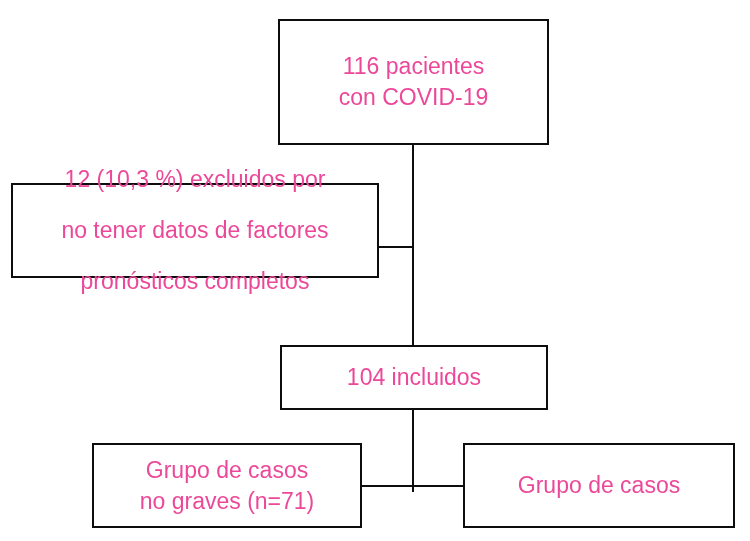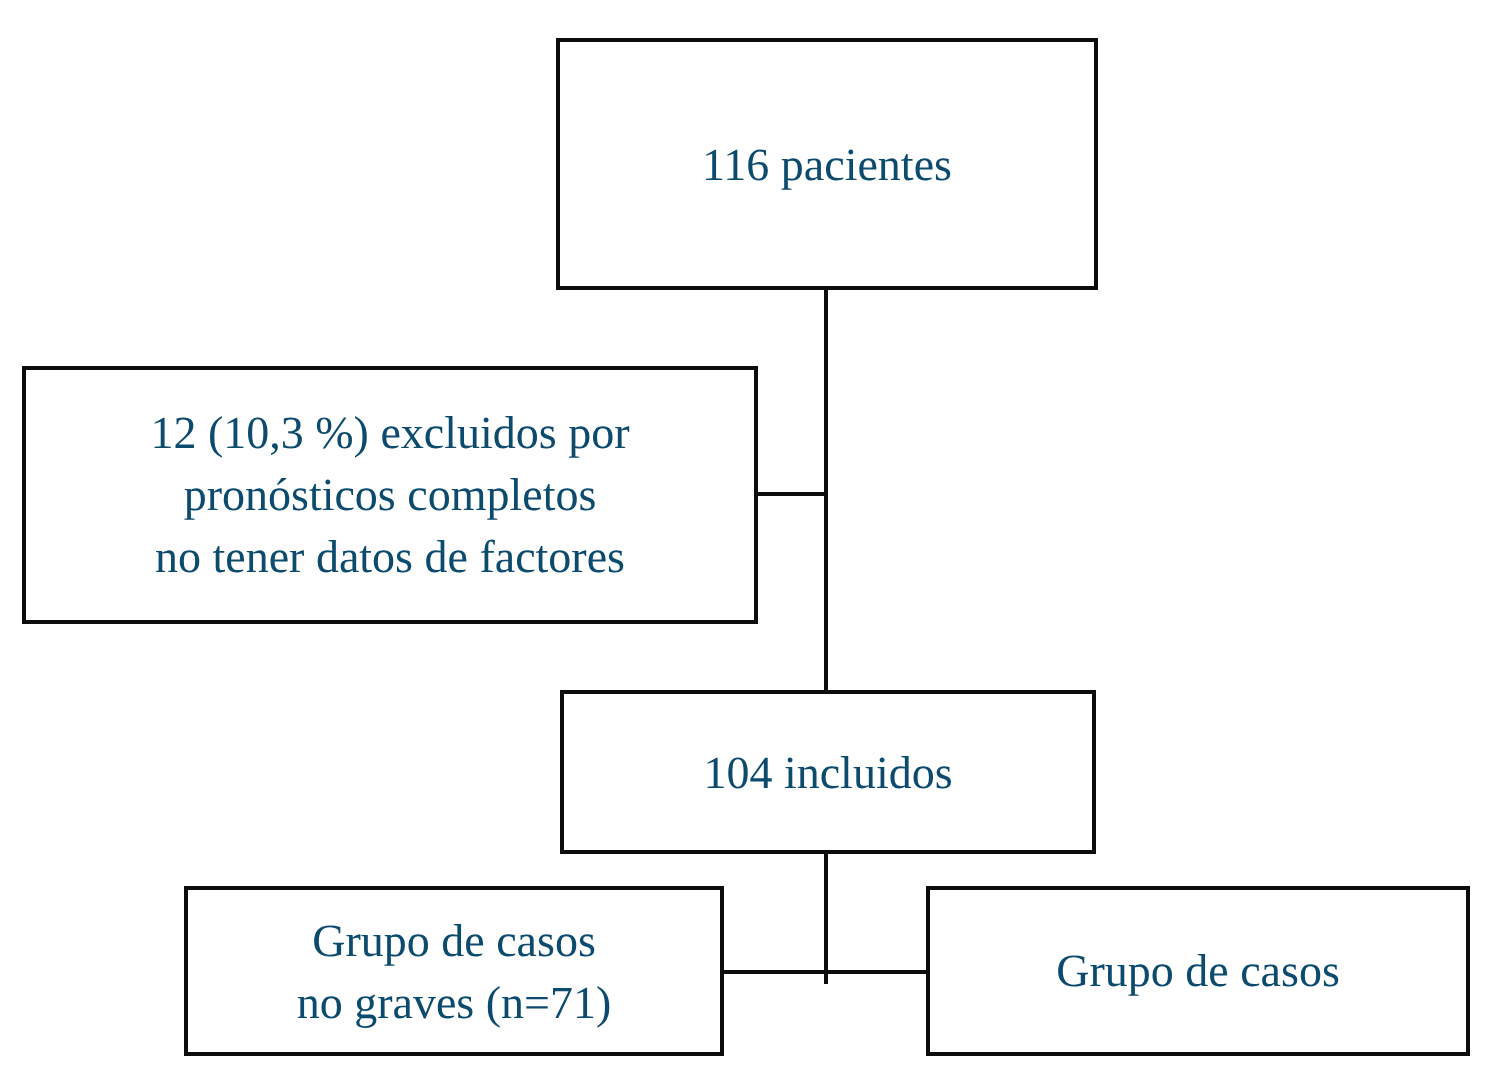--- a/index.html
+++ b/index.html
@@ -5,22 +5,22 @@
   html, body {
     margin: 0;
     padding: 0;
     background: #ffffff;
   }
   .canvas {
     position: relative;
     width: 750px;
     height: 541px;
     background: #ffffff;
-    font-family: Liberation Serif, serif;
-    color: #0c4a6e;
+    font-family: Liberation Sans, sans-serif;
+    color: #ec4899;
     overflow: hidden;
   }
   .flow-box {
     position: absolute;
     box-sizing: border-box;
     border: 2px solid #0d0d0d;
     background: #ffffff;
     display: flex;
     flex-direction: column;
     align-items: center;
@@ -31,48 +31,49 @@
     z-index: 2;
   }
   .flow-box .line { display: block; white-space: nowrap; }
   .connector {
     position: absolute;
     background: #0d0d0d;
     z-index: 1;
   }
   
   .box-total     { left: 278px; top: 19px;  width: 271px; height: 126px; }
-  .box-excluded  { left: 11px;  top: 183px; width: 368px; height: 129px; }
-  .box-included  { left: 280px; top: 345px; width: 268px; height: 82px; }
+  .box-excluded  { left: 11px;  top: 183px; width: 368px; height: 95px; gap: 20px; }
+  .box-included  { left: 280px; top: 345px; width: 268px; height: 65px; }
   .box-nonsevere { left: 92px;  top: 443px; width: 270px; height: 85px; }
   .box-severe    { left: 463px; top: 443px; width: 272px; height: 85px; }
   
   .conn-v-top      { left: 412px; top: 145px; width: 2px;   height: 200px; }
   .conn-h-excluded { left: 379px; top: 246px; width: 34px;  height: 2px; }
   .conn-v-bottom   { left: 412px; top: 410px; width: 2px;   height: 82px; }
   .conn-h-split    { left: 362px; top: 485px; width: 101px; height: 2px; }
 </style>
 </head>
 <body>
 
 <div class="canvas">
 
   <div class="connector conn-v-top"></div>
   <div class="connector conn-h-excluded"></div>
   <div class="connector conn-v-bottom"></div>
   <div class="connector conn-h-split"></div>
 
   <div class="flow-box box-total">
     <span class="line">116 pacientes</span>
+    <span class="line">con COVID-19</span>
   </div>
 
   <div class="flow-box box-excluded">
     <span class="line">12 (10,3 %) excluidos por</span>
+    <span class="line">no tener datos de factores</span>
     <span class="line">pronósticos completos</span>
-    <span class="line">no tener datos de factores</span>
   </div>
 
   <div class="flow-box box-included">
     <span class="line">104 incluidos</span>
   </div>
 
   <div class="flow-box box-nonsevere">
     <span class="line">Grupo de casos</span>
     <span class="line">no graves (n=71)</span>
   </div>

